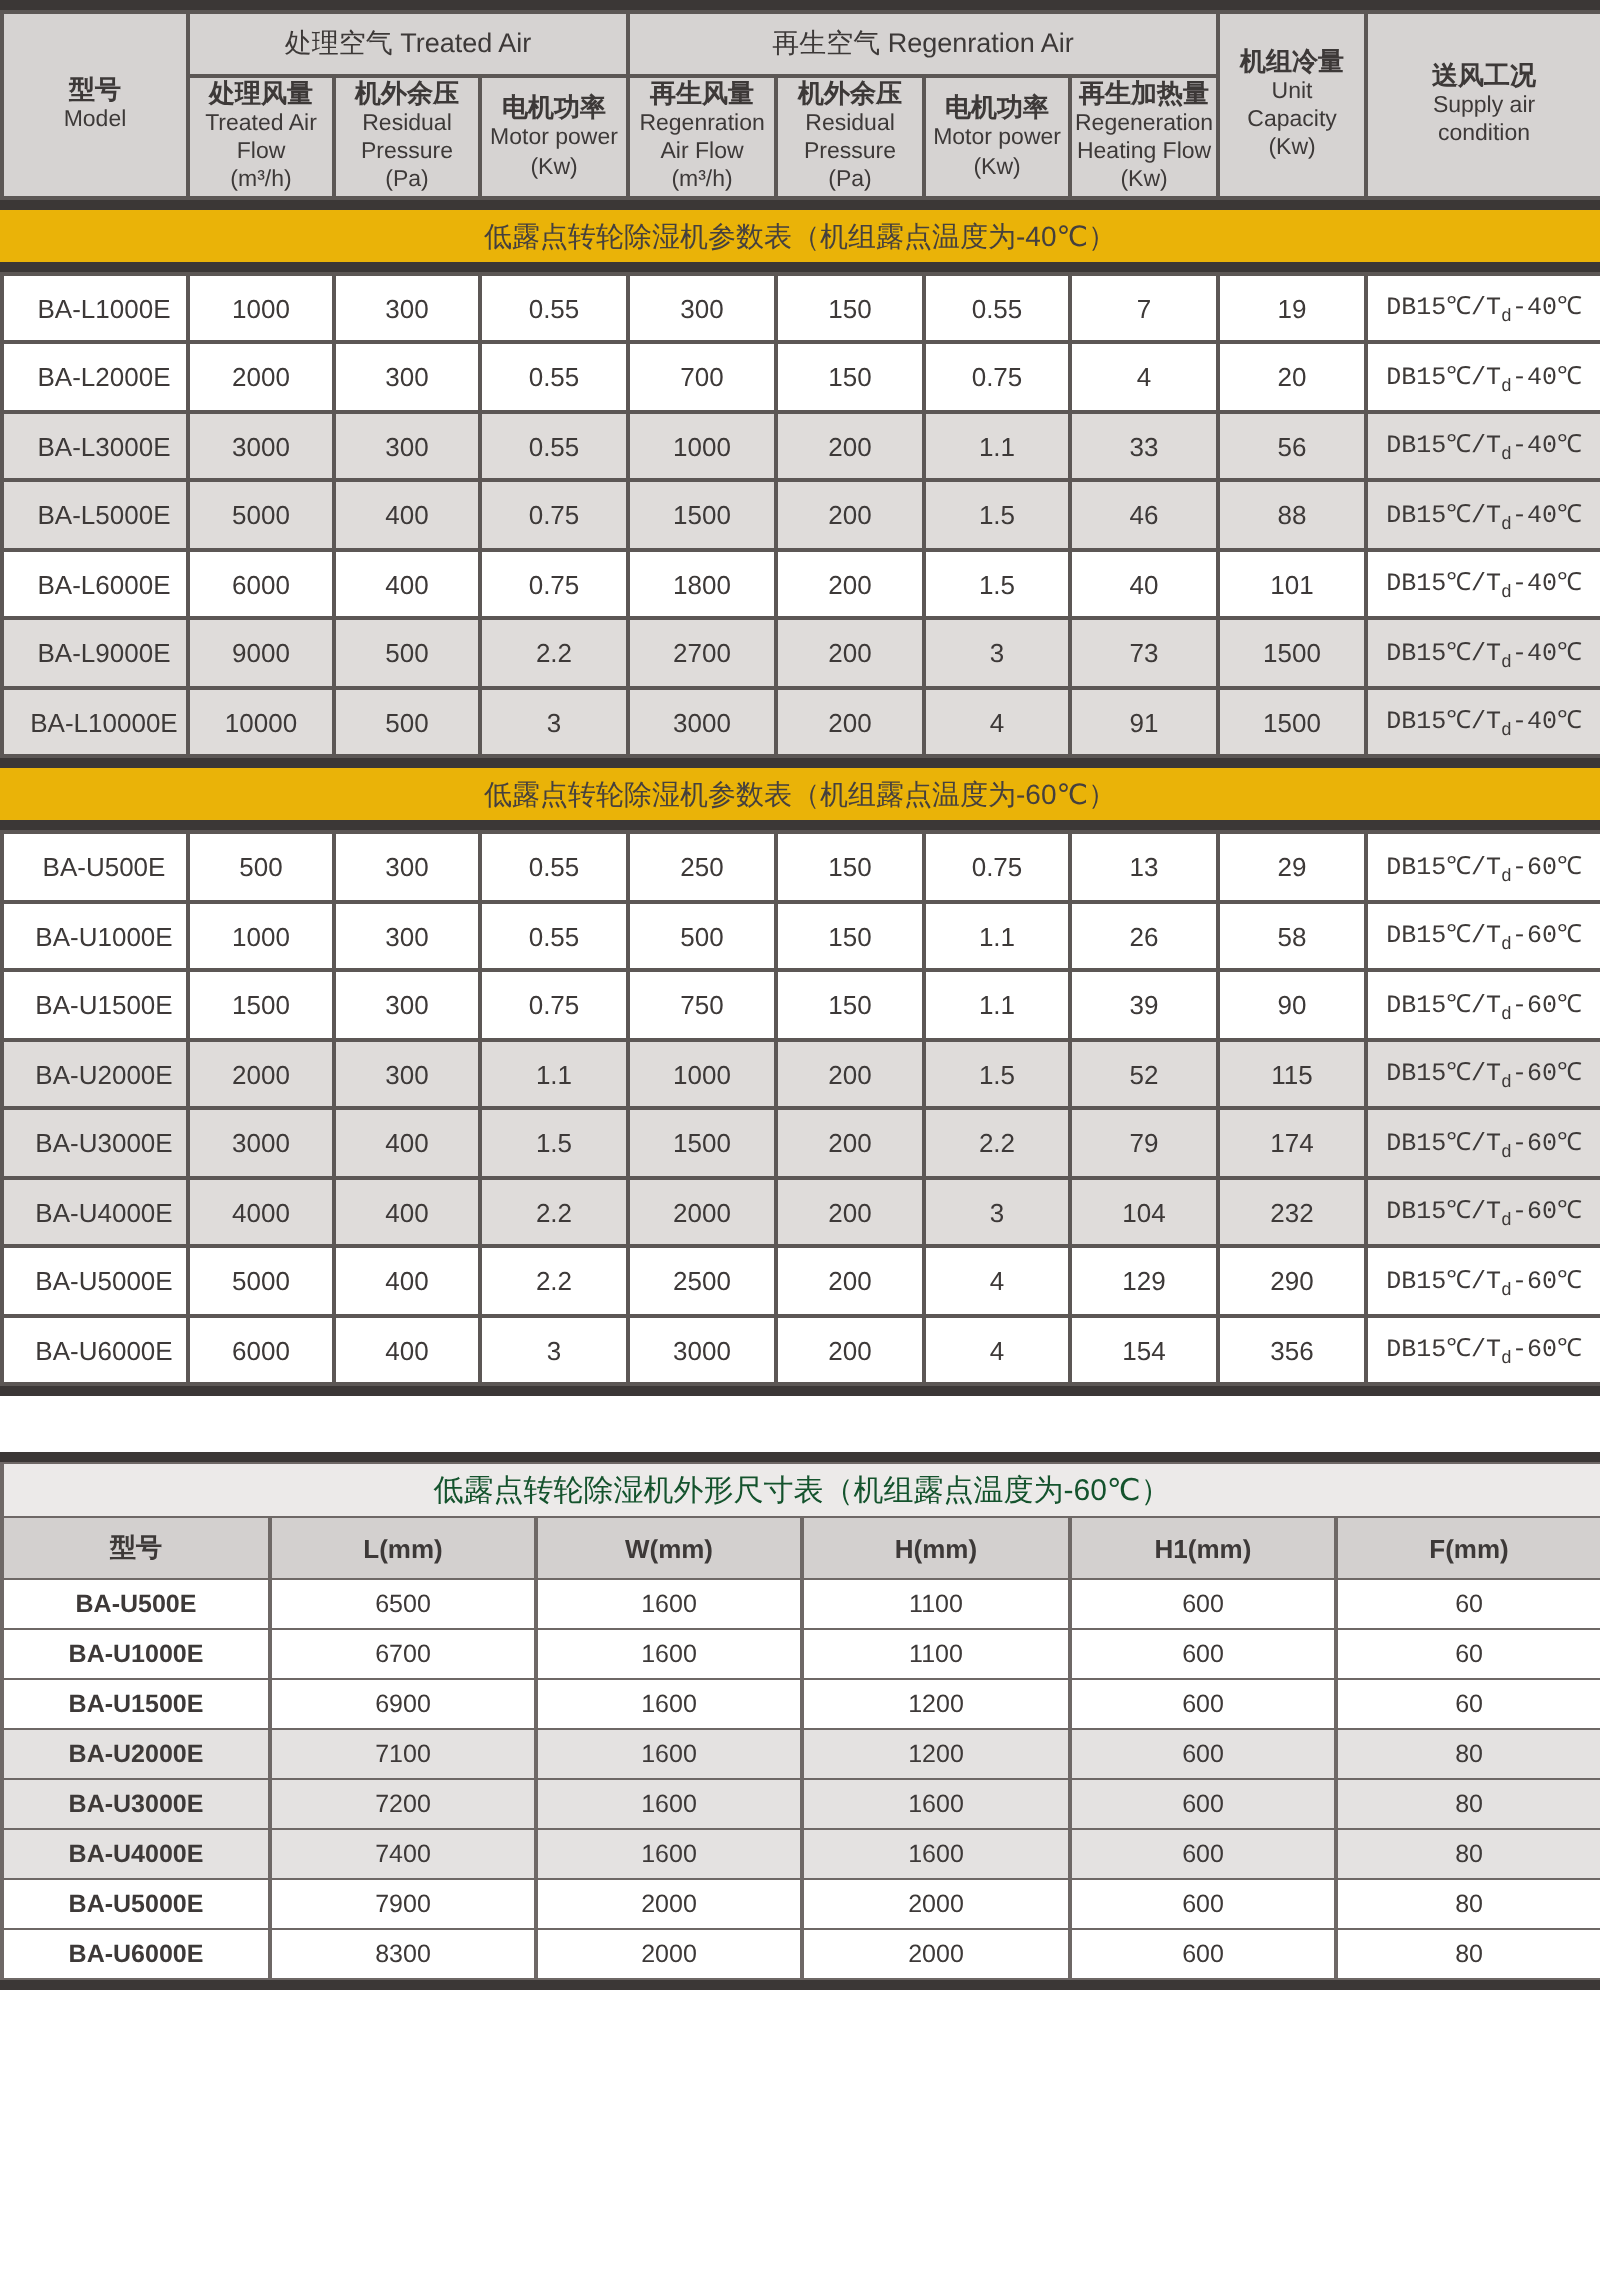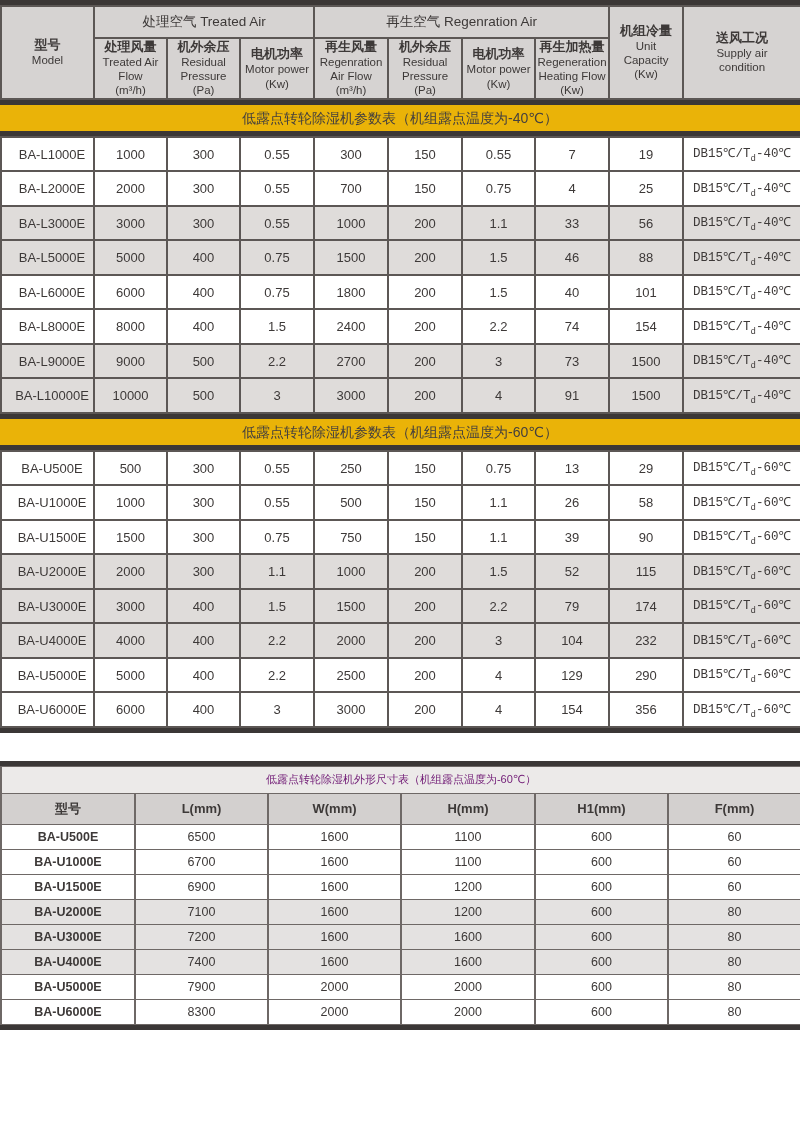--- a/index.html
+++ b/index.html
@@ -36,21 +36,21 @@
   .spec td.supply-cell { font-size:12.5px;font-family:Liberation Mono, monospace; }
   .spec tr.gray td { background:#dfdcda; }
   sub { font-size:9px; }
 
   
   .dim th, .dim td {
     border:1px solid #6e6866; border-left-width:2px; border-right-width:2px;
     text-align:center; vertical-align:middle; padding:0;
   }
   .dim th.band {
-    background:#eceae9; height:26px; font-size:11px; font-weight:400; color:#701a75;
+    background:#eceae9; height:26px; font-size:15px; font-weight:400; color:#14532d;
   }
   .dim tr.cols th { background:#d3d0cf; height:30px; font-size:13px; font-weight:700; }
   .dim td { height:24px; font-size:12.5px; background:#ffffff; }
   .dim td.model-cell { font-weight:700; }
   .dim tr.gray td { background:#e4e2e1; }
 </style>
 </head>
 <body>
 
 <div class="bar"></div>
@@ -169,21 +169,21 @@
       </tr>
       <tr>
         <td class="model-cell">BA-L2000E</td>
         <td>2000</td>
         <td>300</td>
         <td>0.55</td>
         <td>700</td>
         <td>150</td>
         <td>0.75</td>
         <td>4</td>
-        <td>25</td>
+        <td>20</td>
         <td class="supply-cell">DB15℃/T<sub>d</sub>-40℃</td>
       </tr>
       <tr class="gray">
         <td class="model-cell">BA-L3000E</td>
         <td>3000</td>
         <td>300</td>
         <td>0.55</td>
         <td>1000</td>
         <td>200</td>
         <td>1.1</td>
@@ -206,32 +206,20 @@
       <tr>
         <td class="model-cell">BA-L6000E</td>
         <td>6000</td>
         <td>400</td>
         <td>0.75</td>
         <td>1800</td>
         <td>200</td>
         <td>1.5</td>
         <td>40</td>
         <td>101</td>
-        <td class="supply-cell">DB15℃/T<sub>d</sub>-40℃</td>
-      </tr>
-      <tr>
-        <td class="model-cell">BA-L8000E</td>
-        <td>8000</td>
-        <td>400</td>
-        <td>1.5</td>
-        <td>2400</td>
-        <td>200</td>
-        <td>2.2</td>
-        <td>74</td>
-        <td>154</td>
         <td class="supply-cell">DB15℃/T<sub>d</sub>-40℃</td>
       </tr>
       <tr class="gray">
         <td class="model-cell">BA-L9000E</td>
         <td>9000</td>
         <td>500</td>
         <td>2.2</td>
         <td>2700</td>
         <td>200</td>
         <td>3</td>

